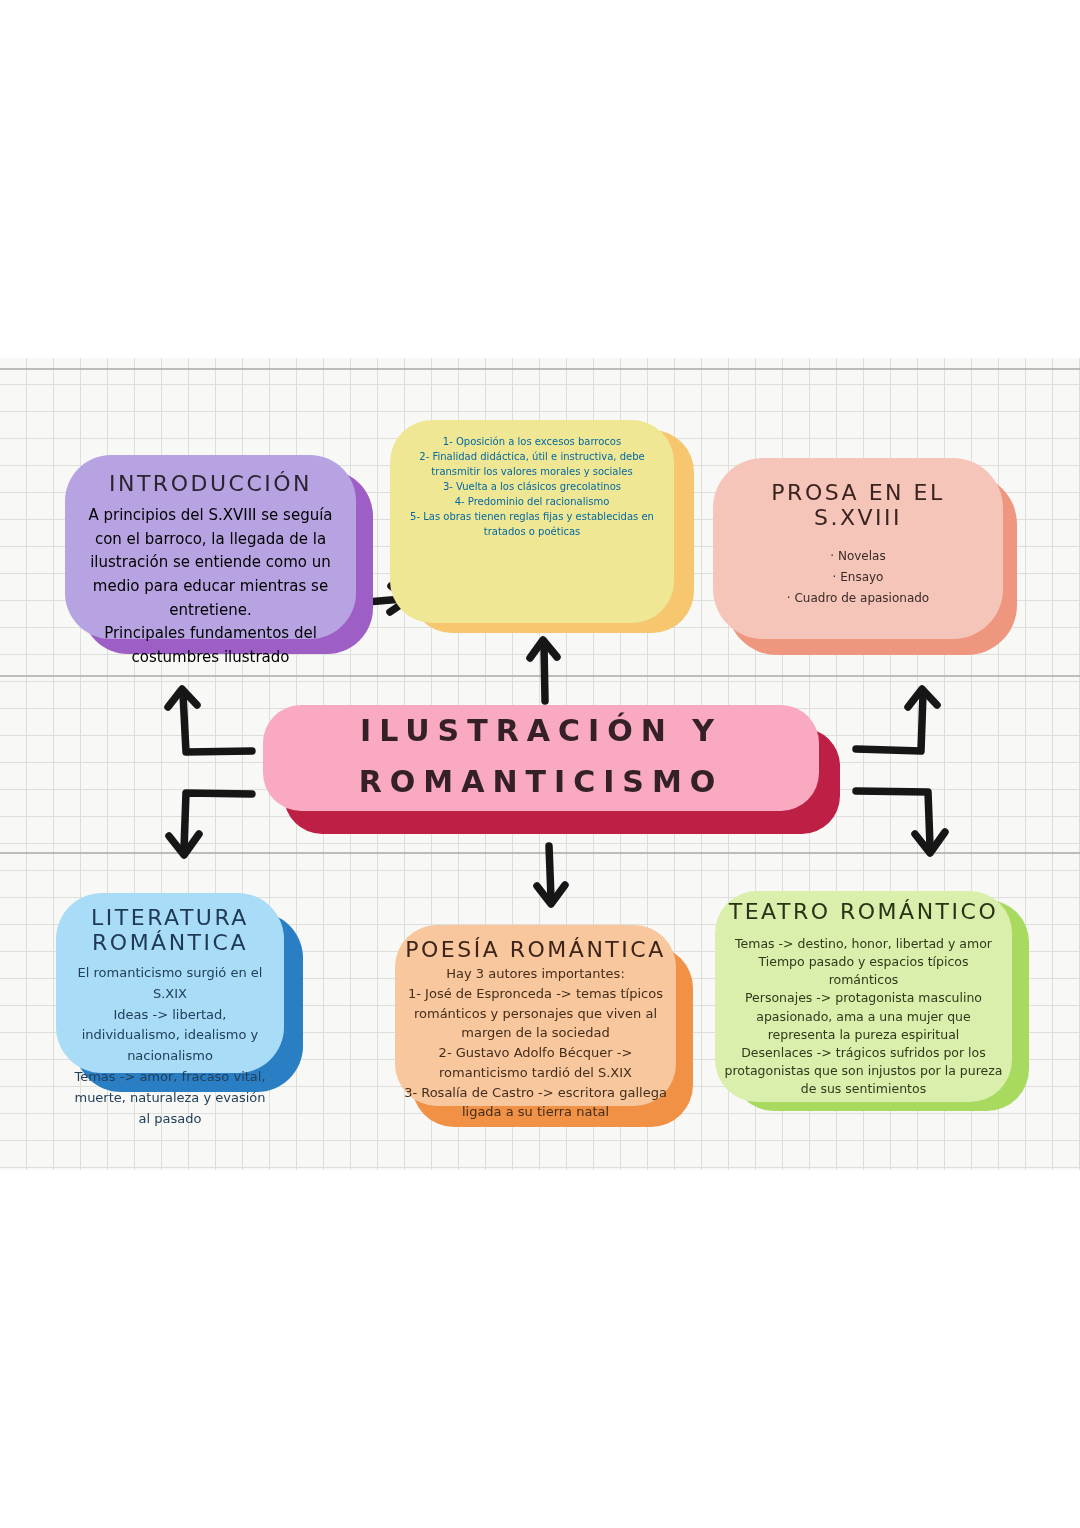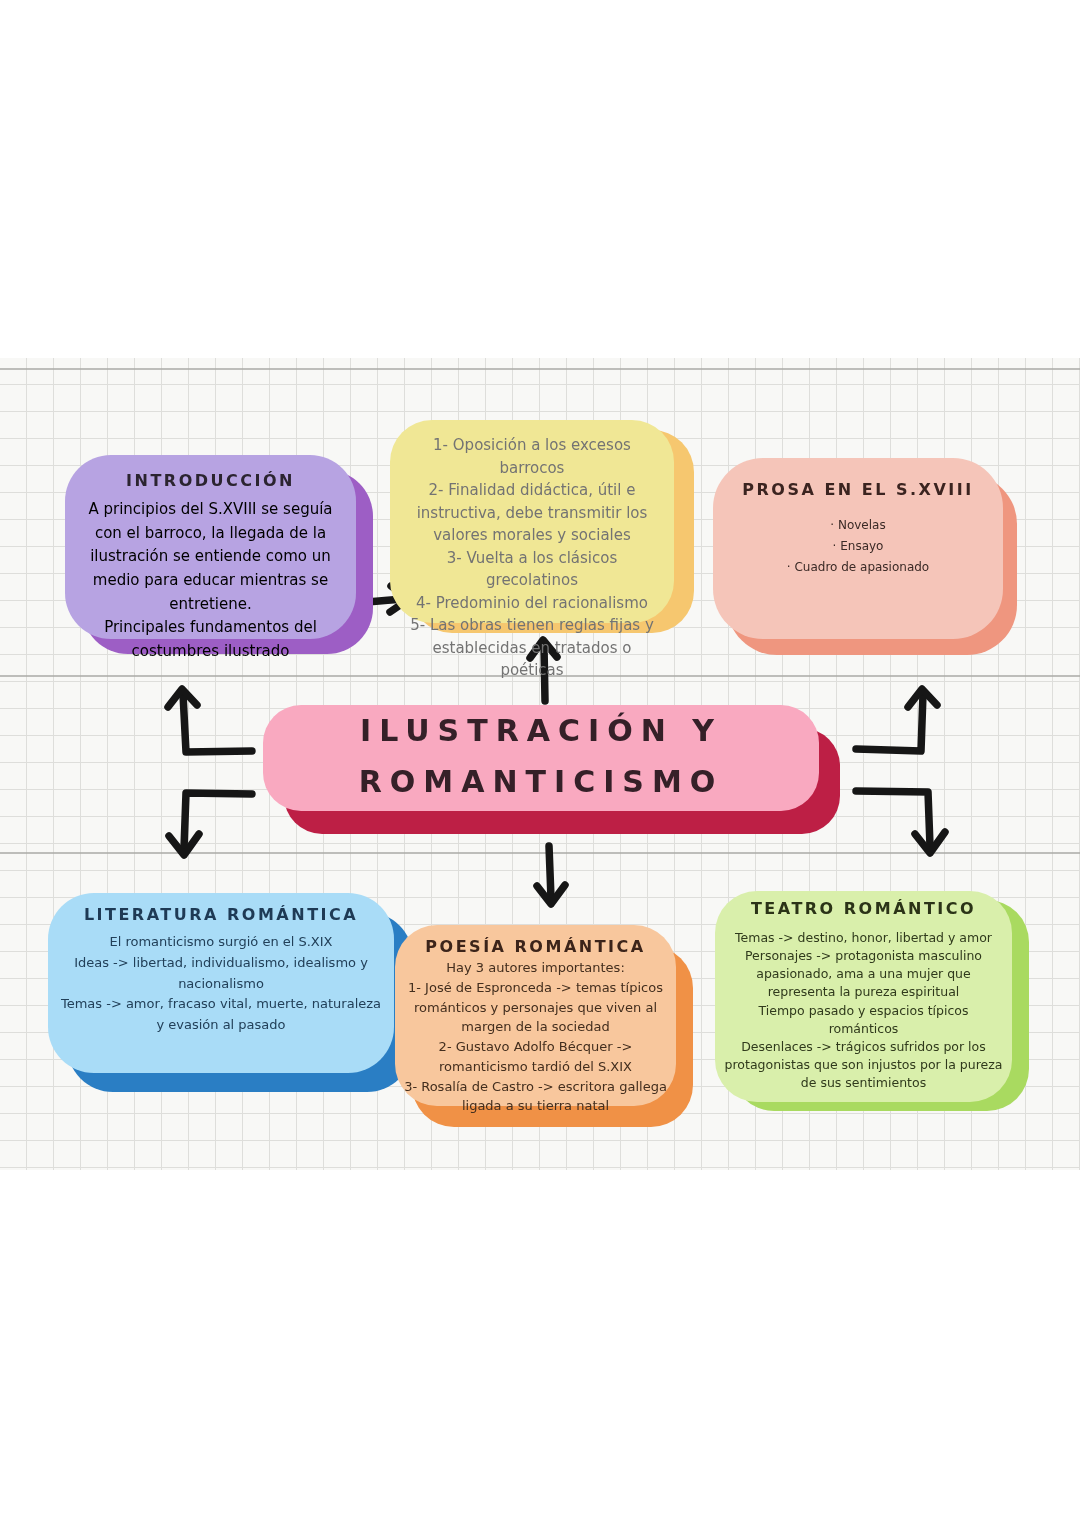--- a/index.html
+++ b/index.html
@@ -31,43 +31,43 @@
     opacity: .75;
   }
 
   
   .node {
     position: absolute;
     text-align: center;
     color: #2c2a34;
   }
   .node .title {
-    font-size: 16px;
+    font-size: 22px;
     letter-spacing: 2.5px;
-    font-weight: bold;
+    font-weight: normal;
     color: #2b2430;
     margin-bottom: 8px;
   }
   .node p { margin: 0; }
 
   .node-introduccion {
     left: 65px; top: 455px; width: 291px; height: 184px;
     background: #b7a3e2; border-radius: 46px;
     box-shadow: 17px 15px 0 0 #9d5ec5;
     padding: 16px 14px 10px;
   }
   .node-introduccion .body { font-size: 15px; line-height: 1.58; color: #000000; }
 
   .node-caracteristicas {
     left: 390px; top: 420px; width: 284px; height: 203px;
     background: #f0e795; border-radius: 42px;
     box-shadow: 20px 10px 0 0 #f6c76f;
     padding: 14px 10px 10px;
   }
-  .node-caracteristicas .body { font-size: 15px; line-height: 1.5; color: #737373; }
+  .node-caracteristicas .body { font-size: 10px; line-height: 1.5; color: #0369a1; }
 
   .node-prosa {
     left: 713px; top: 458px; width: 290px; height: 181px;
     background: #f5c5b9; border-radius: 50px;
     box-shadow: 14px 16px 0 0 #ef967f;
     padding: 22px 22px 10px;
   }
   .node-prosa .title { color: #3b2420; }
   .node-prosa .body { font-size: 12px; line-height: 1.75; color: #3b2a26; margin-top: 16px; }
 
@@ -76,21 +76,21 @@
     background: #f9a9c0; border-radius: 38px;
     box-shadow: 21px 23px 0 0 #bd1f45;
     display: flex; flex-direction: column; 
   }
   .node-center .big-title {
     font-size: 30px; letter-spacing: 8px; font-weight: bold;
     color: #352028; line-height: 1.7;
   }
 
   .node-literatura {
-    left: 48px; top: 893px; width: 346px; height: 180px;
+    left: 56px; top: 893px; width: 228px; height: 180px;
     background: #a9dcf7; border-radius: 46px;
     box-shadow: 19px 19px 0 0 #2a7ec4;
     padding: 12px 12px 10px;
   }
   .node-literatura .title { color: #1e3a55; }
   .node-literatura .body { font-size: 13px; line-height: 1.6; color: #224059; }
 
   .node-poesia {
     left: 395px; top: 925px; width: 281px; height: 181px;
     background: #f8c79d; border-radius: 42px;
@@ -203,19 +203,19 @@
       <p>1- José de Espronceda -&gt; temas típicos románticos y personajes que viven al margen de la sociedad</p>
       <p>2- Gustavo Adolfo Bécquer -&gt; romanticismo tardió del S.XIX</p>
       <p>3- Rosalía de Castro -&gt; escritora gallega ligada a su tierra natal</p>
     </div>
   </div>
 
   <div class="node node-teatro">
     <div class="title">TEATRO ROMÁNTICO</div>
     <div class="body">
       <p>Temas -&gt; destino, honor, libertad y amor</p>
+      <p>Tiempo pasado y espacios típicos románticos</p>
       <p>Personajes -&gt; protagonista masculino apasionado, ama a una mujer que representa la pureza espiritual</p>
-      <p>Tiempo pasado y espacios típicos románticos</p>
       <p>Desenlaces -&gt; trágicos sufridos por los protagonistas que son injustos por la pureza de sus sentimientos</p>
     </div>
   </div>
 
 </div>
 
 </body></html>

